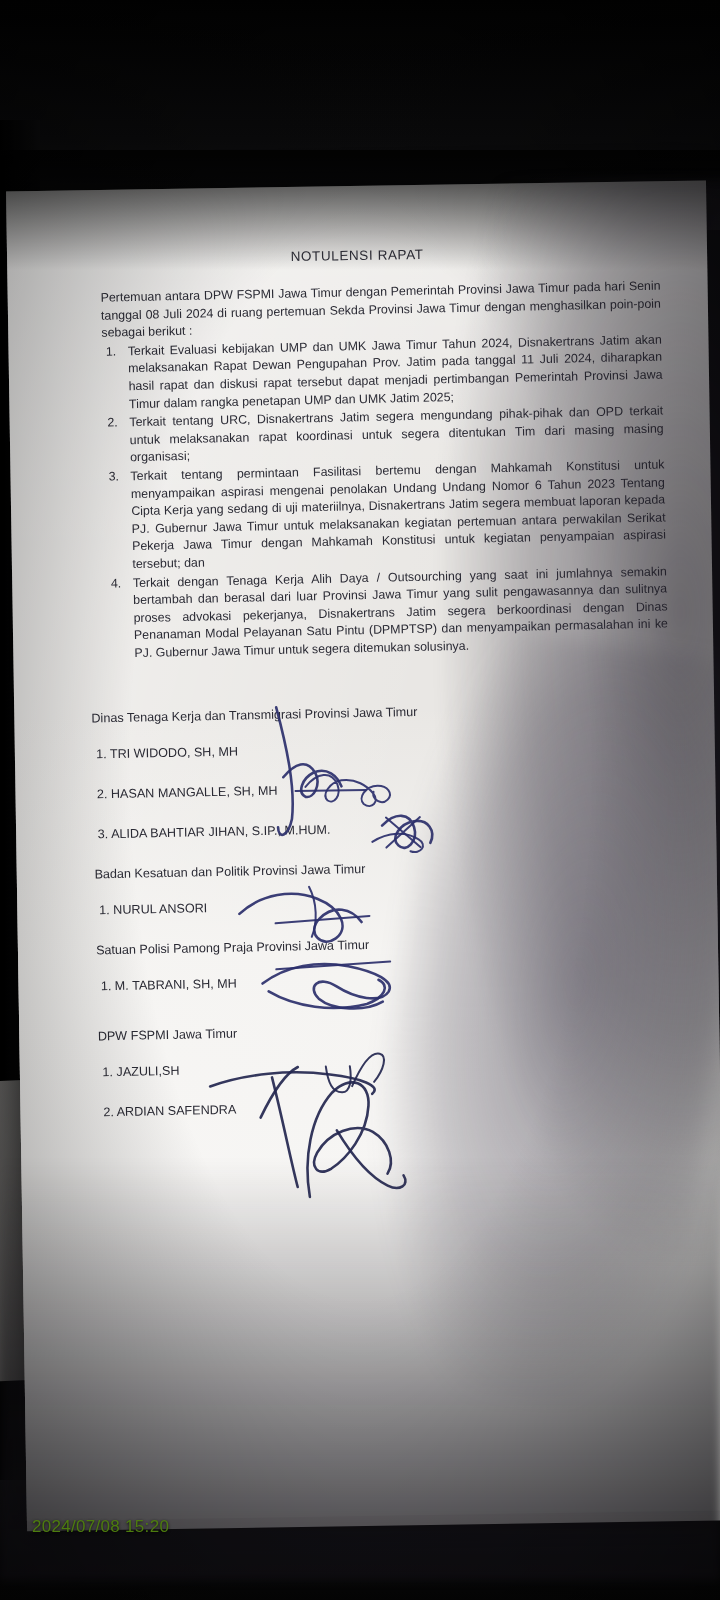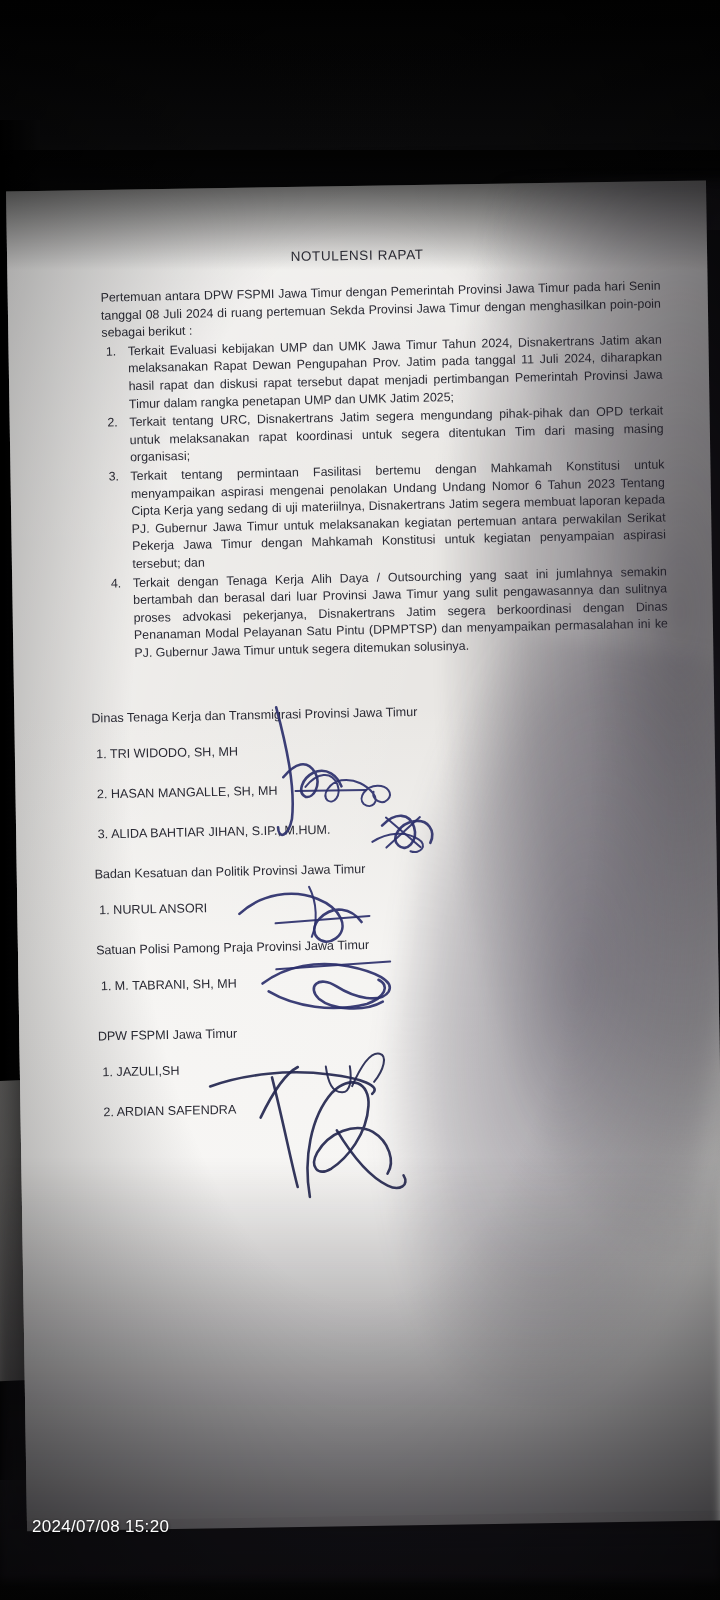--- a/index.html
+++ b/index.html
@@ -199,21 +199,21 @@
   }
   .sigs path.thin { stroke-width: 2.0; }
   .sigs path.dark { stroke: #23264f; }
 
   
   .timestamp {
     position: absolute;
     left: 32px;
     top: 1517px;
     font-size: 17px;
-    color: #ffffff;
+    color: #4d7c0f;
     font-family: "Liberation Sans", sans-serif;
     letter-spacing: 0.3px;
     text-shadow: 0 1px 3px rgba(0,0,0,0.9);
   }
   
   .vignette {
     position: absolute;
     inset: 0;
     background: radial-gradient(ellipse at 50% 48%, rgba(0,0,0,0) 45%, rgba(0,0,0,0.45) 100%);
     pointer-events: none;

